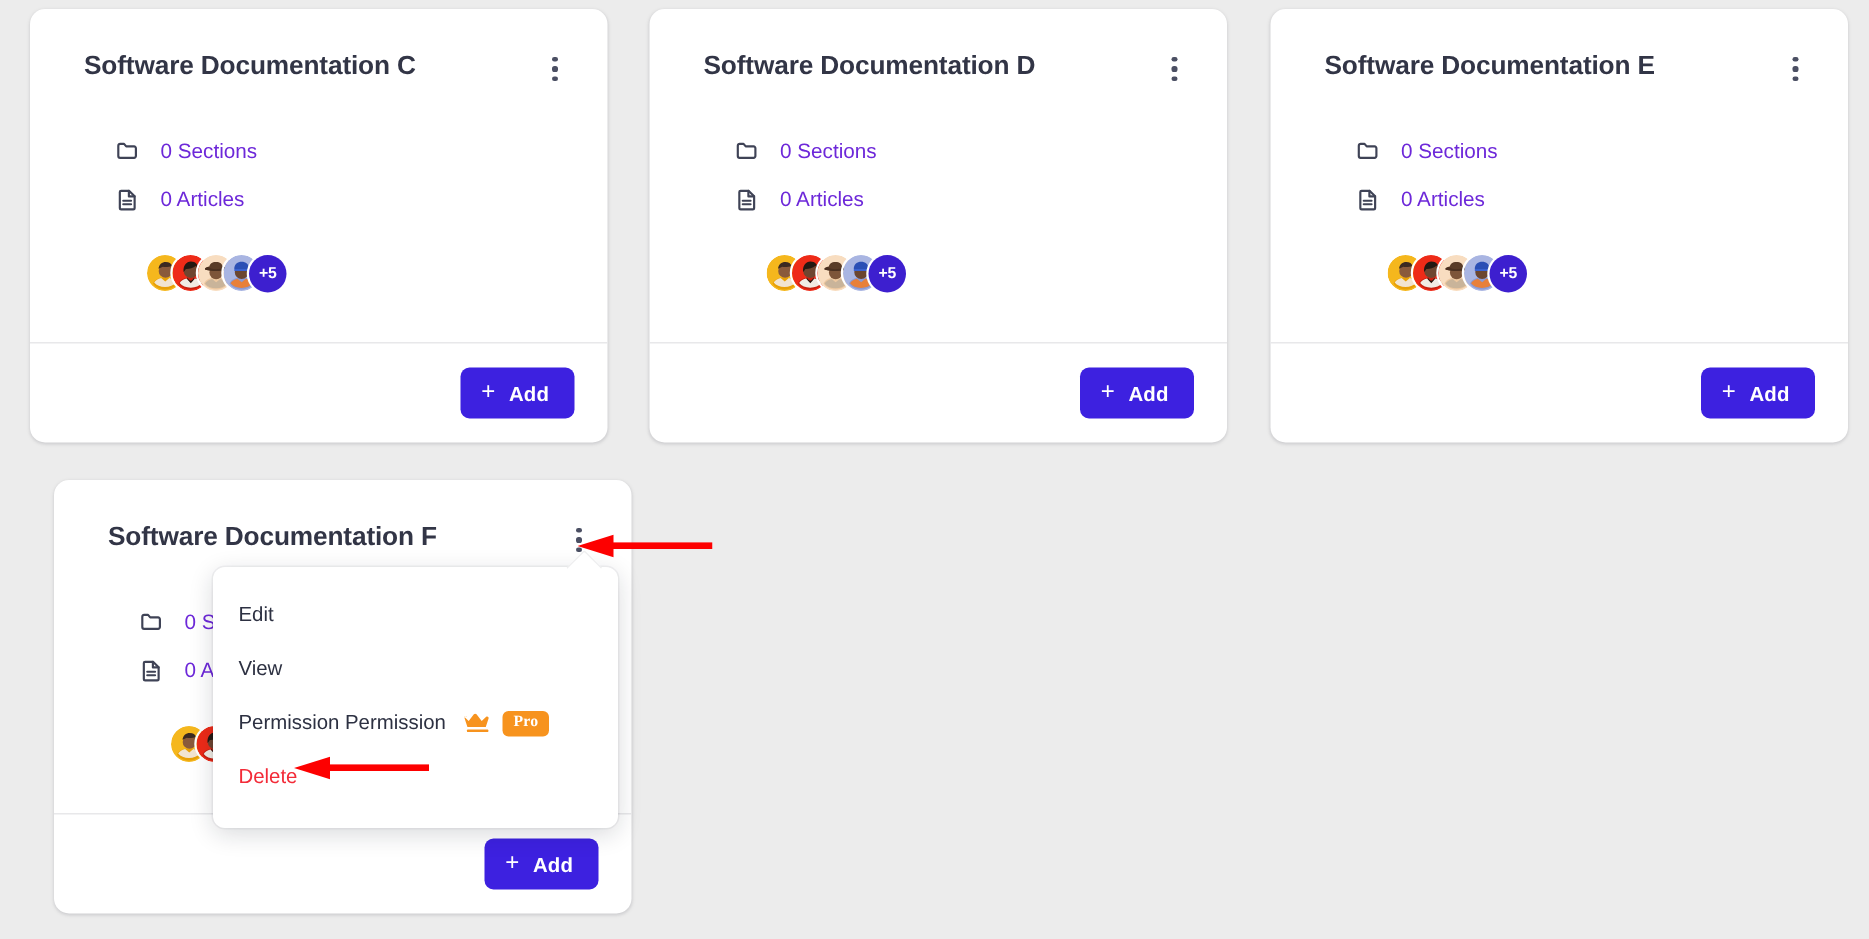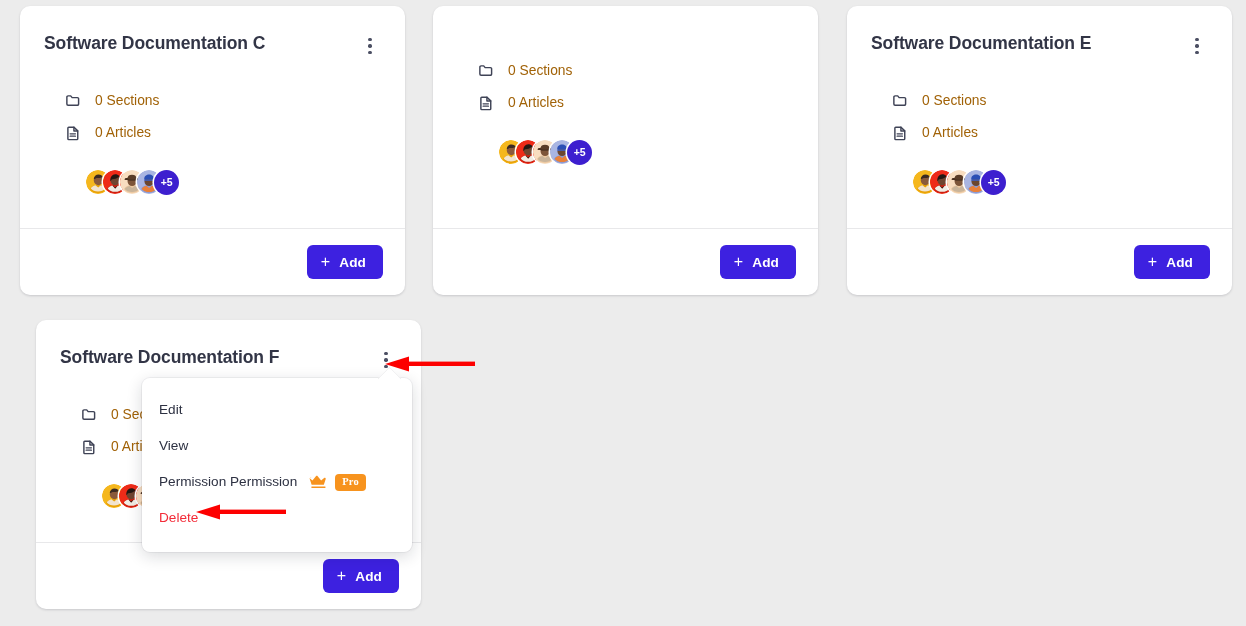--- a/index.html
+++ b/index.html
@@ -38,21 +38,21 @@
     border-radius: 10px;
     box-shadow: 0 1px 3px rgba(16,24,40,.10), 0 1px 2px rgba(16,24,40,.06);
     overflow: visible;
   }
   .card.c1 { left: 20px;  top: 6px; }
   .card.c2 { left: 433px; top: 6px; }
   .card.c3 { left: 847px; top: 6px; border-radius: 10px; }
   .card.c4 { left: 36px;  top: 320px; z-index: 30; }
 
   .card-body {
-    padding: 26px 24px 0 24px;
+    padding: 26px 24px 0 36px;
     height: 222px;
     position: relative;
   }
 
   .card-head {
     display: flex;
     align-items: flex-start;
     justify-content: space-between;
     height: 30px;
   }
@@ -99,21 +99,21 @@
   }
   .stat-icon {
     width: 17px;
     height: 18px;
     flex: none;
     display: block;
     color: #3f4356;
   }
   .stat-label {
     font-size: 13.8px;
-    color: #a16207;
+    color: #6d28d9;
     line-height: 18px;
   }
 
   
   .avatars {
     display: flex;
     align-items: center;
     padding-left: 42px;
     margin-top: 22px;
     height: 28px;
@@ -326,20 +326,28 @@
       <div class="card-foot">
         <button class="add-btn">
           <span class="plus-icon">+</span>
           <span>Add</span>
         </button>
       </div>
     </div>
 
     <div class="card c2">
       <div class="card-body">
+        <div class="card-head">
+          <h3 class="card-title">Software Documentation D</h3>
+          <div class="kebab">
+            <span></span>
+            <span></span>
+            <span></span>
+          </div>
+        </div>
         <div class="stats">
           <div class="stat-row">
             <svg class="stat-icon" viewBox="0 0 20 20" fill="none" stroke="currentColor" stroke-width="1.7" stroke-linecap="round" stroke-linejoin="round">
               <path d="M2.2 5.4a1.4 1.4 0 0 1 1.4-1.4h3.1l1.7 2h6.2a1.4 1.4 0 0 1 1.4 1.4v6.2a1.4 1.4 0 0 1-1.4 1.4H3.6a1.4 1.4 0 0 1-1.4-1.4z"></path>
             </svg>
             <span class="stat-label">0 Sections</span>
           </div>
           <div class="stat-row">
             <svg class="stat-icon" viewBox="0 0 20 20" fill="none" stroke="currentColor" stroke-width="1.7" stroke-linecap="round" stroke-linejoin="round">
               <path d="M4.4 3.2h6.2l4.4 4.3v9.3a1 1 0 0 1-1 1H4.4a1 1 0 0 1-1-1V4.2a1 1 0 0 1 1-1z"></path>

